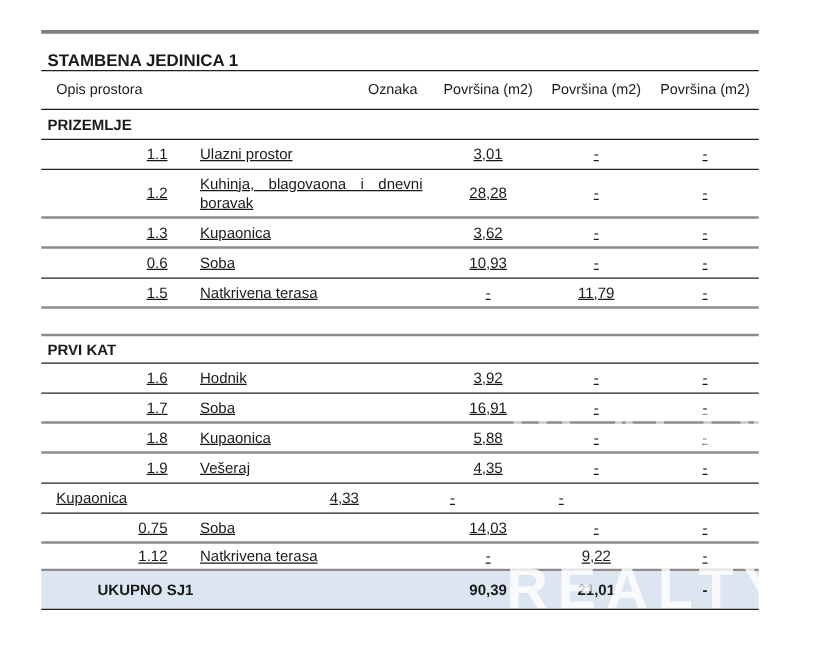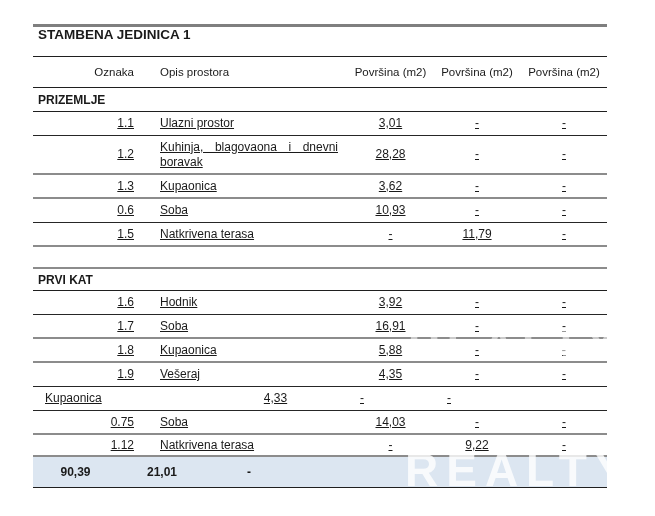--- a/index.html
+++ b/index.html
@@ -23,21 +23,21 @@
   .c-p1  {width:85px;text-align:center;}
   .c-p2  {width:88px;text-align:center;}
   .c-p3  {width:86px;text-align:center;}
 
   .title-row{
     height:33px;
     border-top:3px solid #7f7f7f;
     border-bottom:1px solid #1f1f1f;
     font-weight:bold;font-size:13.5px;
     padding-left:5px;
-    display:flex;align-items:flex-start;
+    display:flex;align-items:flex-end;
   }
   .header-row{
     height:31px;
     border-bottom:1px solid #1f1f1f;
   }
   .header-row .cell{font-size:11.5px;}
   .section-row{
     height:24px;
     border-bottom:1px solid #1f1f1f;
     font-weight:bold;font-size:12px;
@@ -91,22 +91,22 @@
 </head>
 <body>
 
 <div class="page">
 
   <div class="t-row title-row">
     <span>STAMBENA JEDINICA 1</span>
   </div>
 
   <div class="t-row header-row">
+    <div class="cell c-opis">Opis prostora</div>
     <div class="cell c-ozn">Oznaka</div>
-    <div class="cell c-opis">Opis prostora</div>
     <div class="cell c-p1">Površina (m2)</div>
     <div class="cell c-p2">Površina (m2)</div>
     <div class="cell c-p3">Površina (m2)</div>
   </div>
 
   <div class="t-row section-row">
     <span>PRIZEMLJE</span>
   </div>
 
   <div class="t-row data-row b-thin">
@@ -204,20 +204,21 @@
 
   <div class="t-row data-row row-short b-gray">
     <div class="cell c-ozn">1.12</div>
     <div class="cell c-opis">Natkrivena terasa</div>
     <div class="cell c-p1">-</div>
     <div class="cell c-p2">9,22</div>
     <div class="cell c-p3">-</div>
   </div>
 
   <div class="t-row total-row">
+    <div class="cell total-label">UKUPNO SJ1</div>
     <div class="cell c-p1">90,39</div>
     <div class="cell c-p2">21,01</div>
     <div class="cell c-p3">-</div>
   </div>
 
 </div>
 
 <div class="watermark wm-mid">REALTY</div>
 <div class="watermark wm-bottom">REALTY</div>
 

